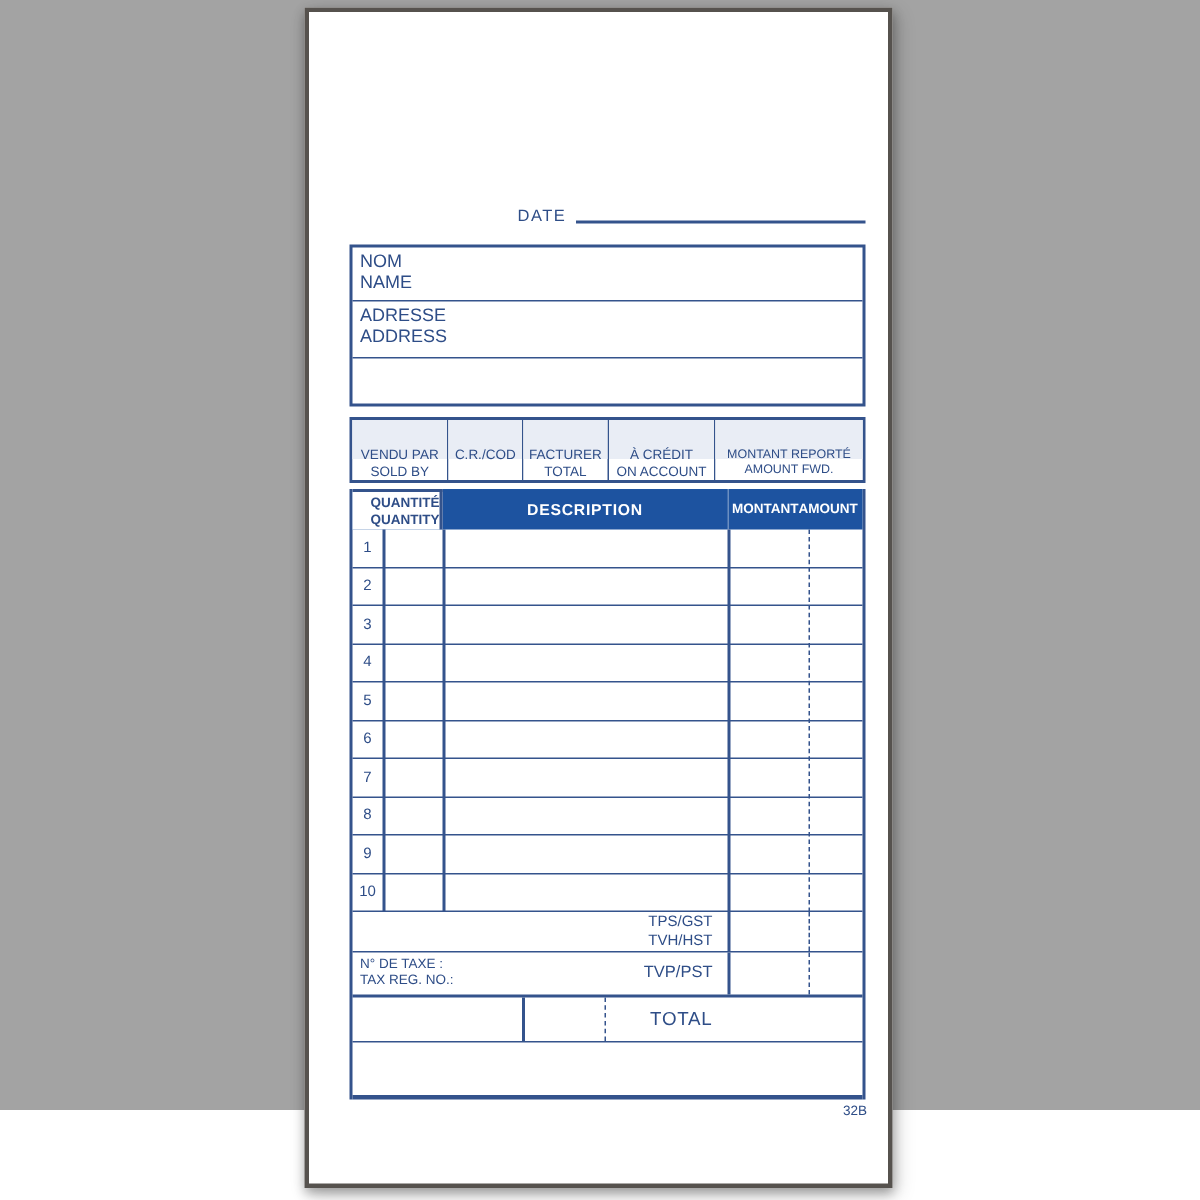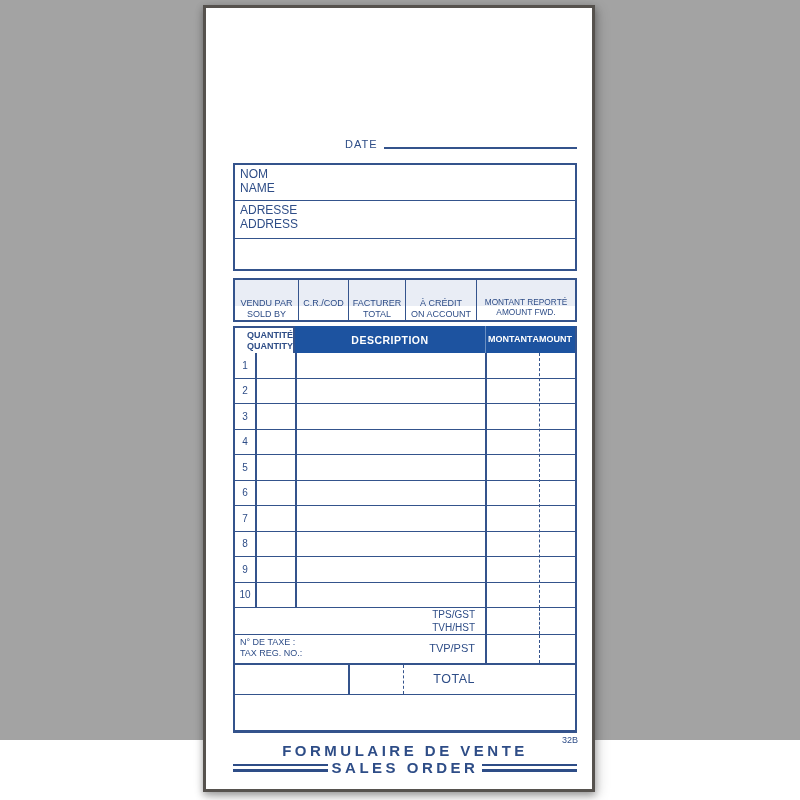--- a/index.html
+++ b/index.html
@@ -225,23 +225,15 @@
             <div class="total-lbl">TOTAL</div>
             <div class="vline" style="left:113px;"></div>
             <div class="vdash" style="left:168px;"></div>
           </div>
         </div>
       </div>
     </div>
 
     <div class="form-code">32B</div>
 
-    <div class="footer">
-      <div class="f-line1">FORMULAIRE DE VENTE</div>
-      <div class="f-line2">
-        <span class="rule"></span>
-        <span class="f-text2">SALES ORDER</span>
-        <span class="rule"></span>
-      </div>
-    </div>
 
   </div>
 </div>
 
 </body></html>

